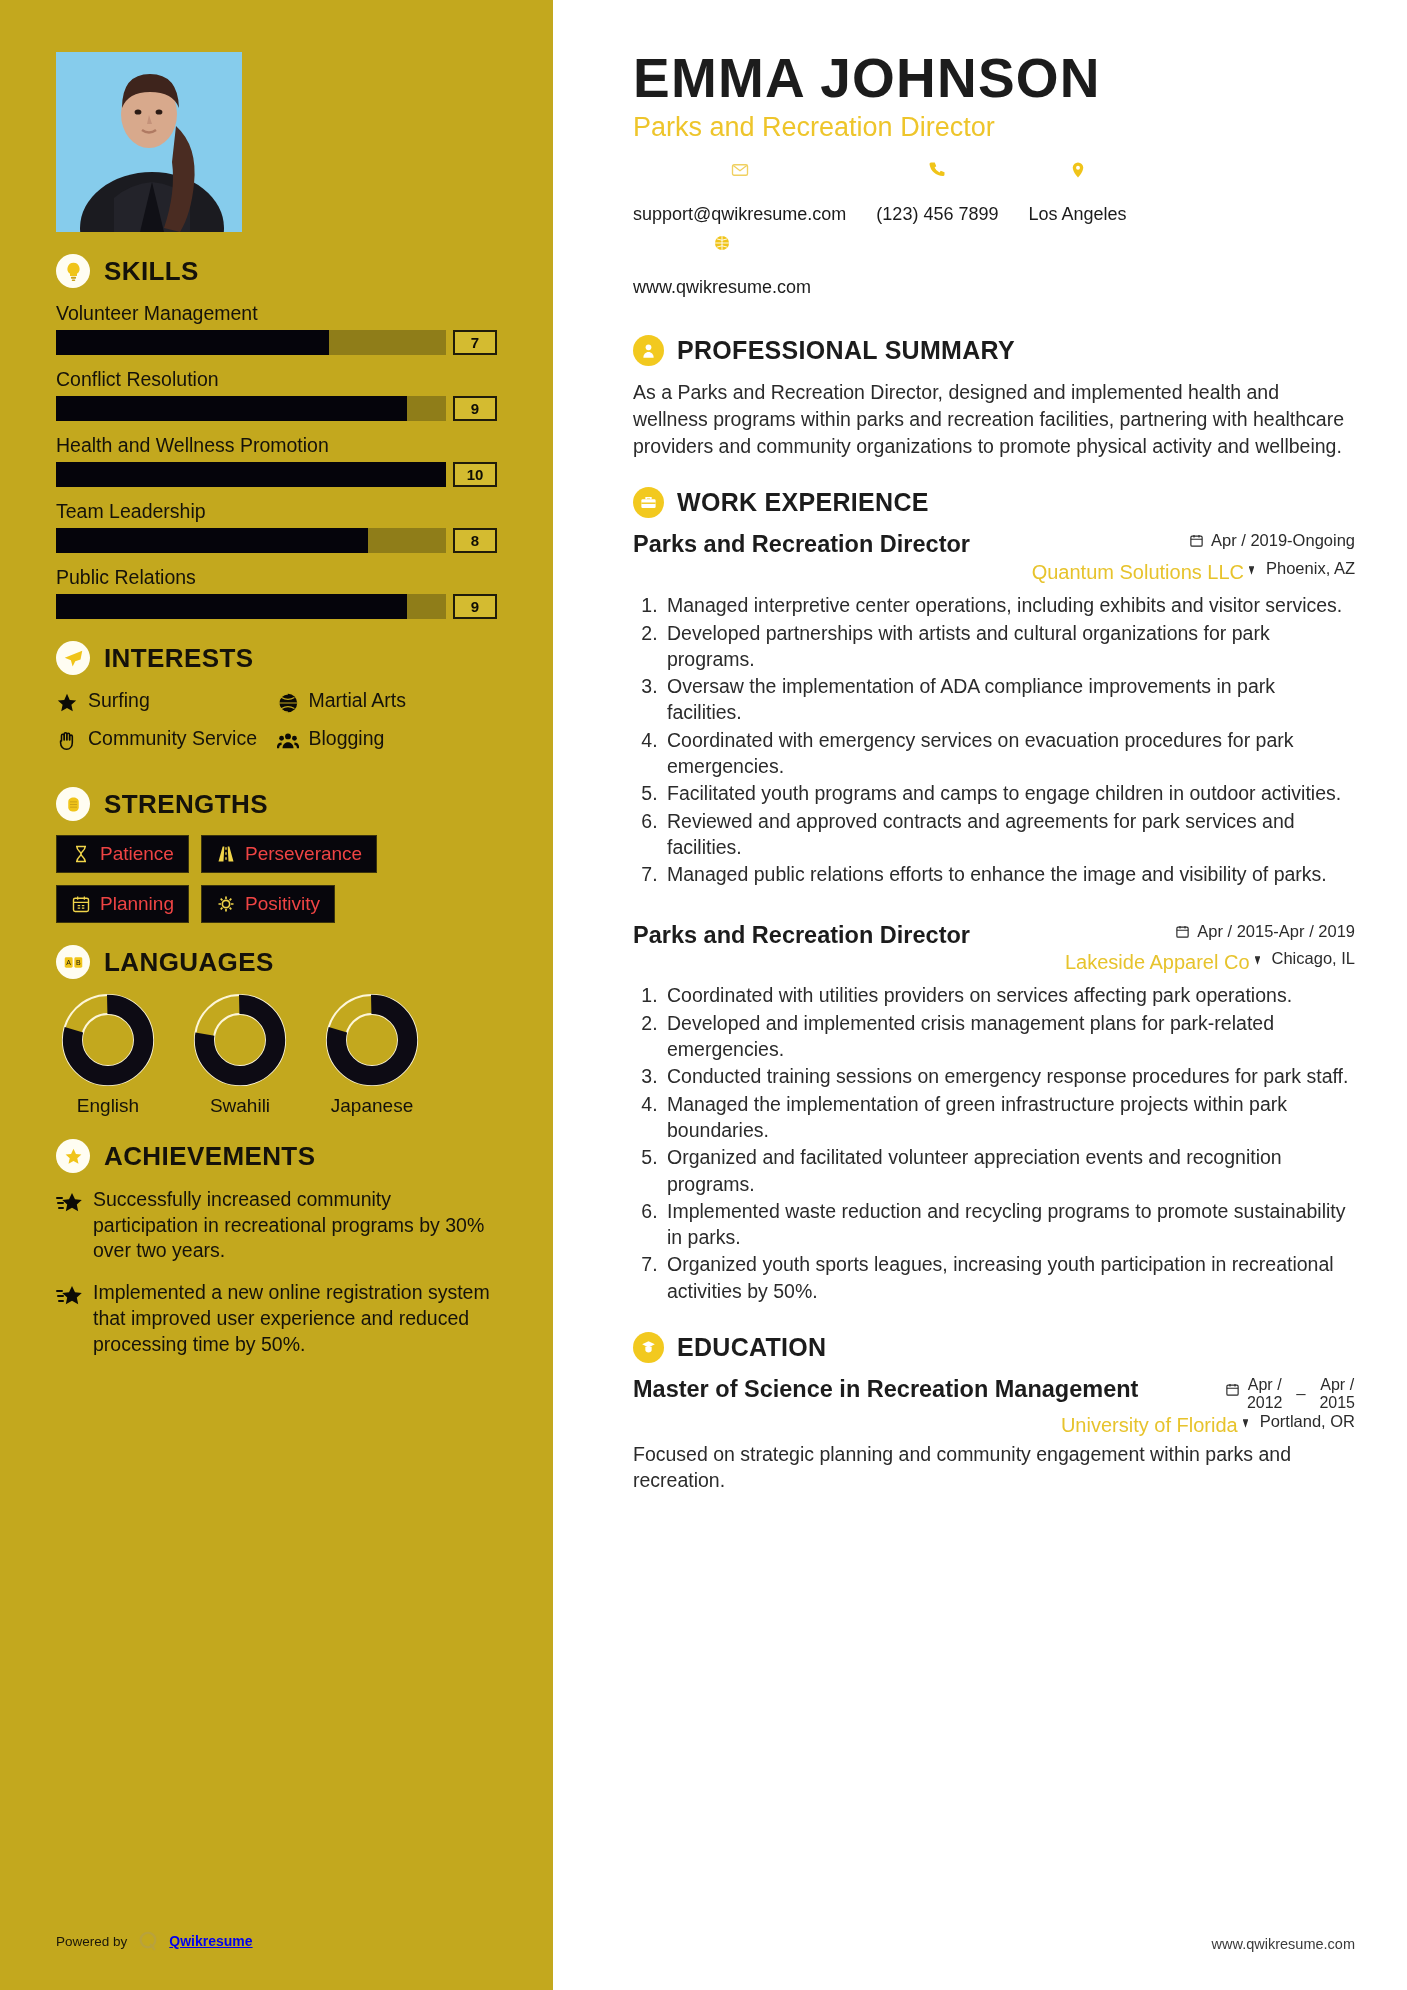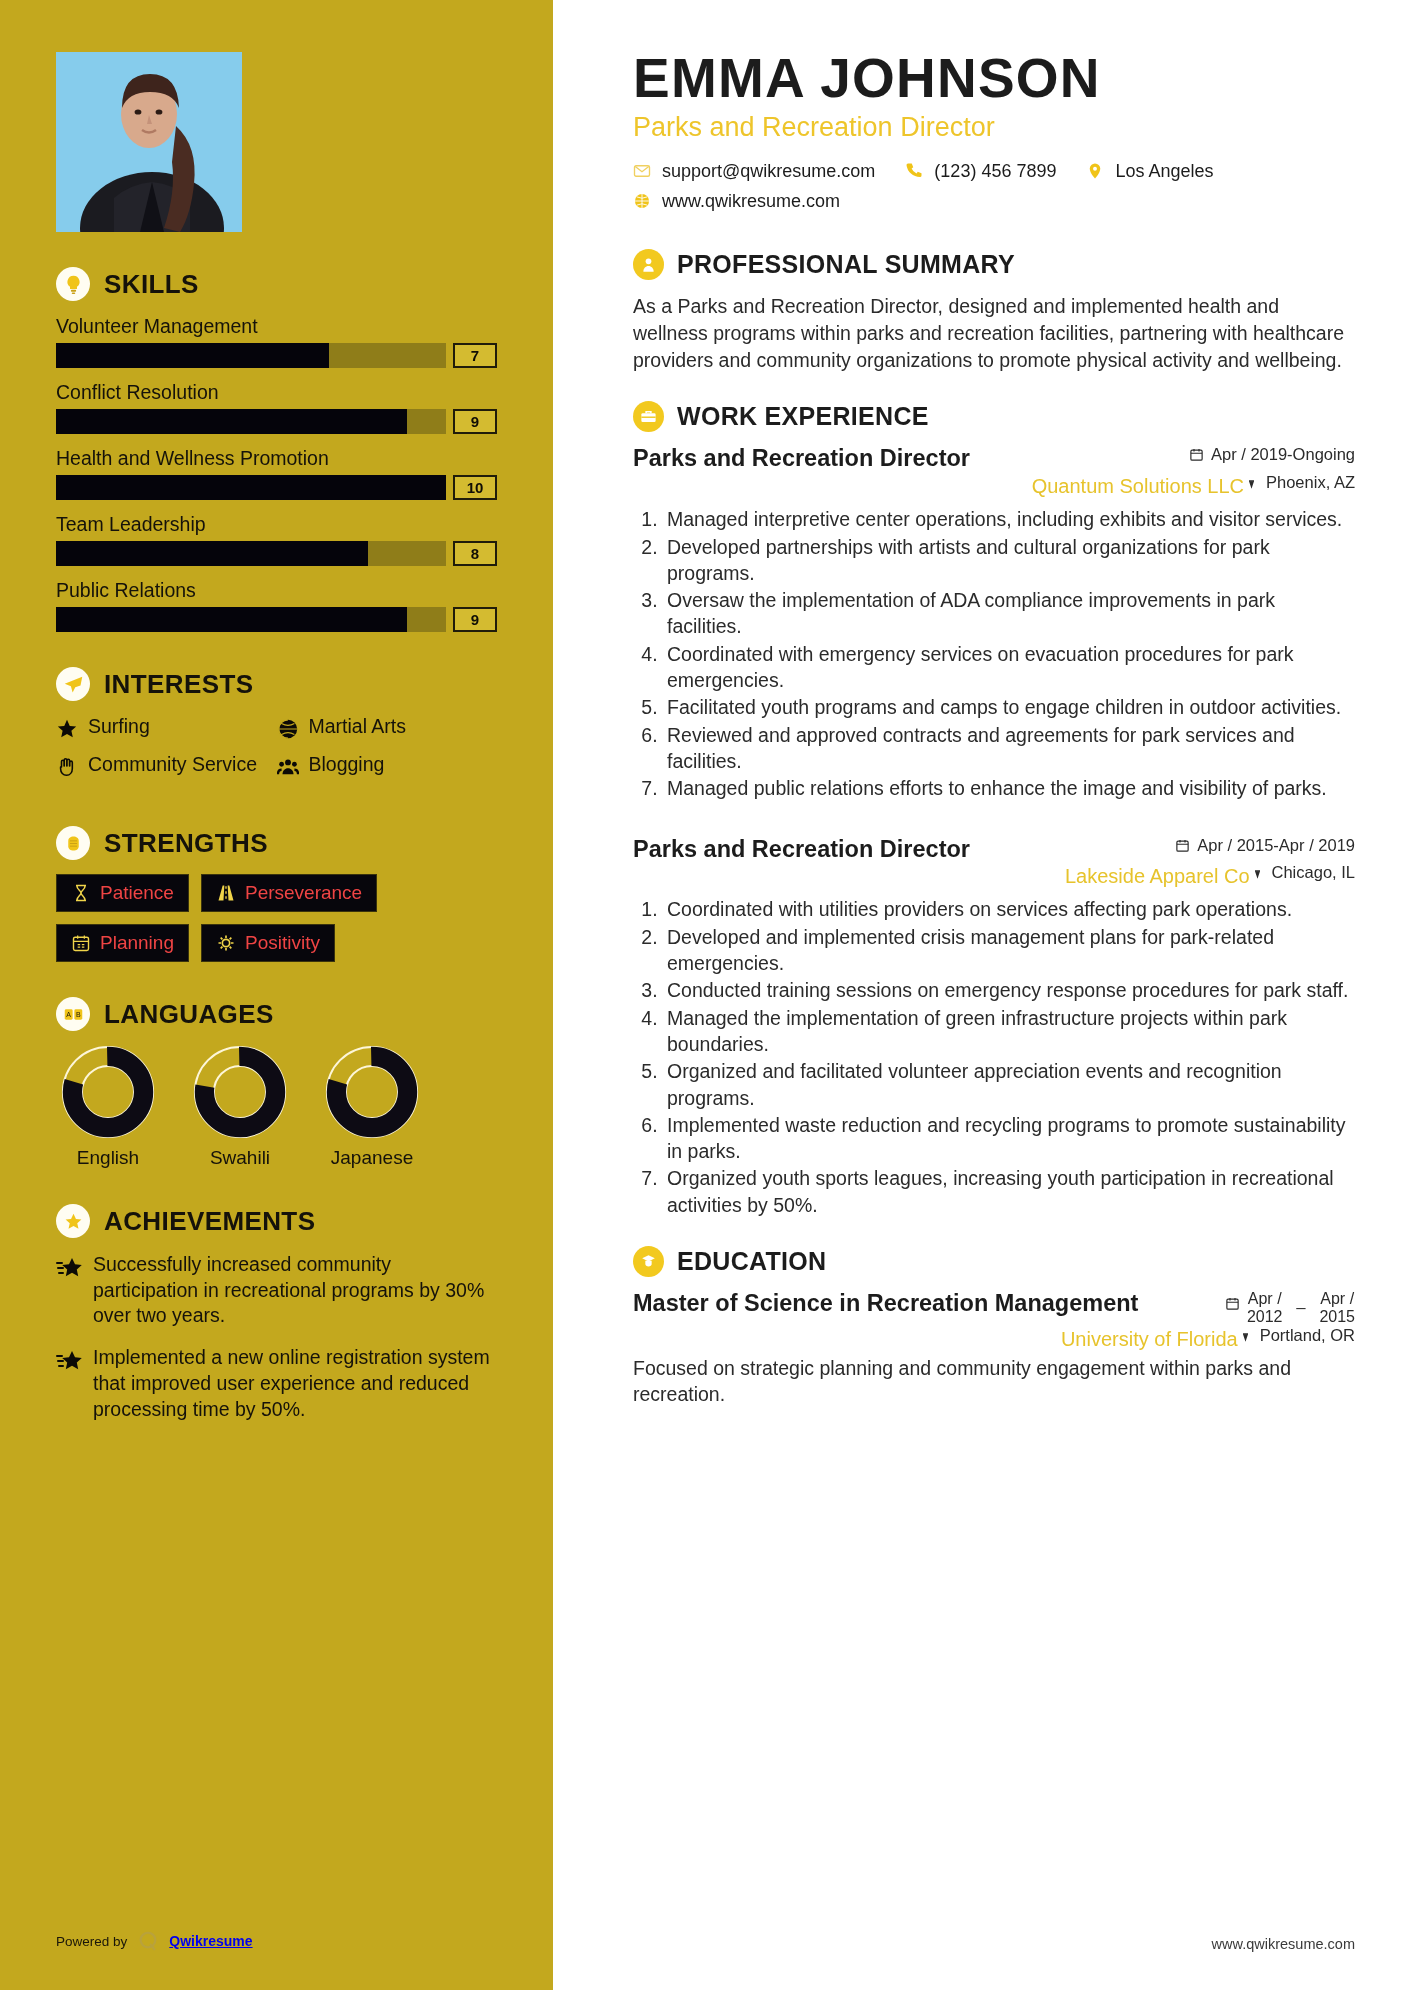--- a/index.html
+++ b/index.html
@@ -19,21 +19,21 @@
     position:relative;
   }
   .photo {
     width:186px; height:180px;
     background:#86ccec;
     overflow:hidden;
     position:relative;
   }
   .photo svg { display:block; width:100%; height:100%; }
 
-  .sec { margin-top:35px; }
+  .sec { margin-top:22px; }
   .sec-head { display:flex; align-items:center; gap:14px; margin-bottom:14px; }
   .sec-badge {
     width:34px; height:34px; border-radius:50%;
     background:#fffdf2;
     display:flex; align-items:center; justify-content:center;
     flex:0 0 34px;
   }
   .sec-badge svg { width:21px; height:21px; display:block; }
   .sec-title {
     font-size:26px; font-weight:bold; color:#15120a;
@@ -99,21 +99,21 @@
   
   .main { flex:1 1 auto; background:#fff; padding:50px 52px 0 80px; position:relative; }
   .name {
     font-size:55px; font-weight:bold; letter-spacing:1.2px;
     color:#1c1c1c; line-height:1.05;
   }
   .role { font-size:27px; color:#eec52b; margin-top:4px; font-weight:500; }
 
   .contacts { margin-top:18px; }
   .crow { display:flex; align-items:center; flex-wrap:wrap; }
-  .citem { display:flex; align-items:center; gap:11px; margin-right:30px; margin-bottom:9px; }
+  .citem { display:flex; align-items:center; gap:25px; margin-right:30px; margin-bottom:9px;flex-direction:column; }
   .citem .ic { width:18px; height:18px; flex:0 0 18px; }
   .citem .ic svg { width:18px; height:18px; display:block; }
   .citem span { font-size:18px; color:#1c1c1c; }
 
   .msec { margin-top:28px; }
   .msec-head { display:flex; align-items:center; gap:13px; margin-bottom:13px; }
   .msec-badge {
     width:31px; height:31px; border-radius:50%; background:#f2c91f;
     display:flex; align-items:center; justify-content:center; flex:0 0 31px;
   }

